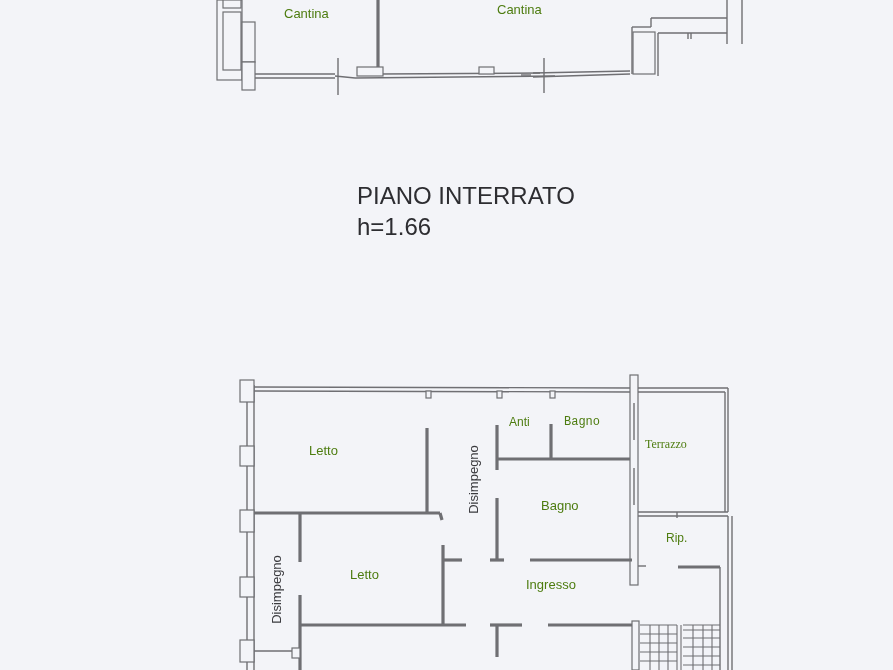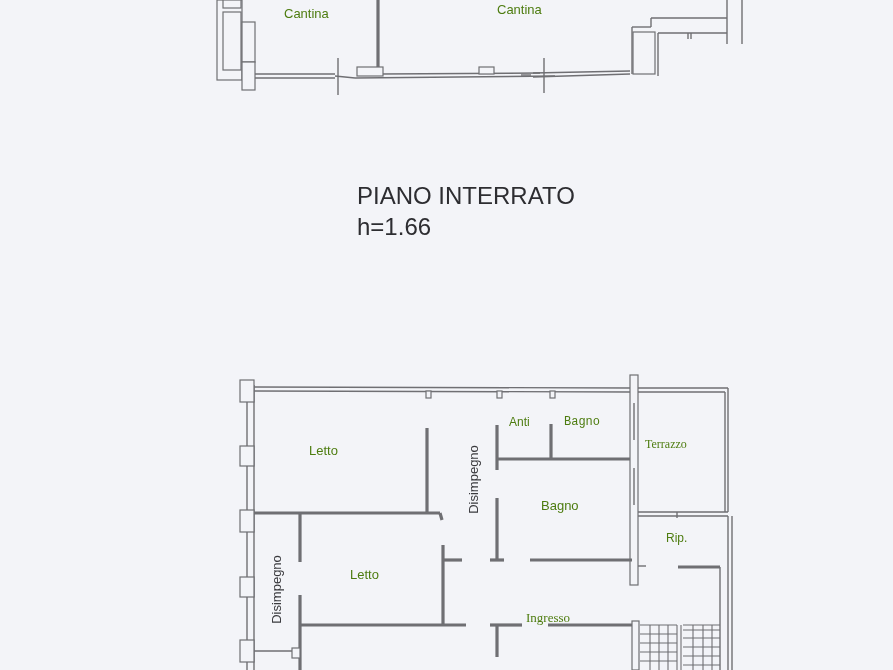--- a/index.html
+++ b/index.html
@@ -149,13 +149,13 @@
 
 <div class="lbl" style="left:309px; top:443px;">Letto</div>
 <div class="lbl-v" style="left:433px; top:472px; width:80px; text-align:center;">Disimpegno</div>
 <div class="lbl" style="left:509px; top:415px; font-size:12px;">Anti</div>
 <div class="lbl" style="left:564px; top:415px; font-size:12px;font-family:Liberation Mono, monospace;">Bagno</div>
 <div class="lbl" style="left:645px; top:437px; font-size:12px;font-family:Liberation Serif, serif;">Terrazzo</div>
 <div class="lbl" style="left:541px; top:498px;">Bagno</div>
 <div class="lbl" style="left:666px; top:531px; font-size:12px;">Rip.</div>
 <div class="lbl-v" style="left:236px; top:582px; width:80px; text-align:center;">Disimpegno</div>
 <div class="lbl" style="left:350px; top:567px;">Letto</div>
-<div class="lbl" style="left:526px; top:610px;font-family:Liberation Serif, serif;">Ingresso</div>
+<div class="lbl" style="left:526px; top:577px;">Ingresso</div>
 
 </body></html>

